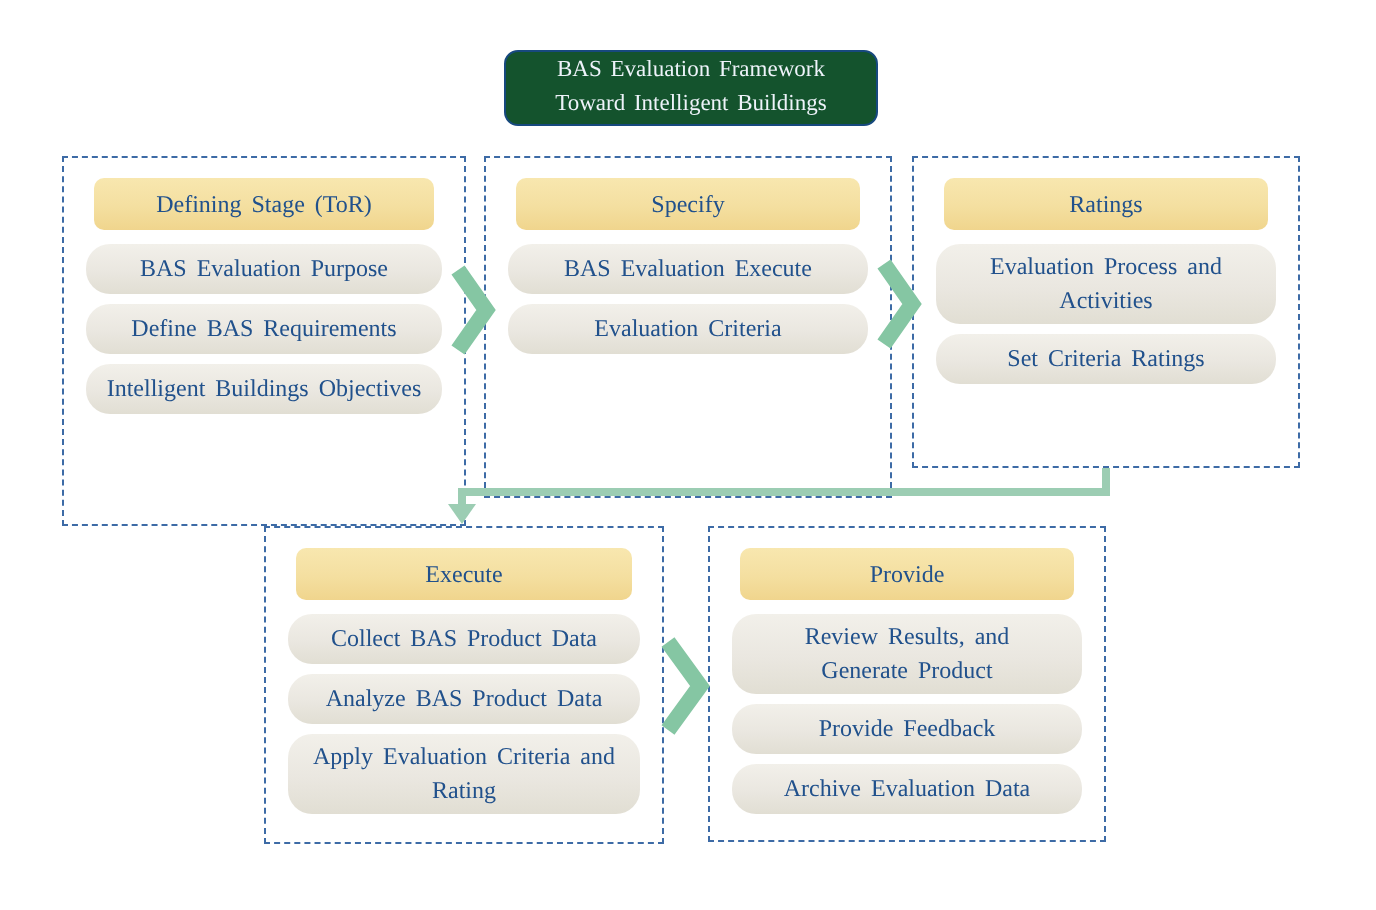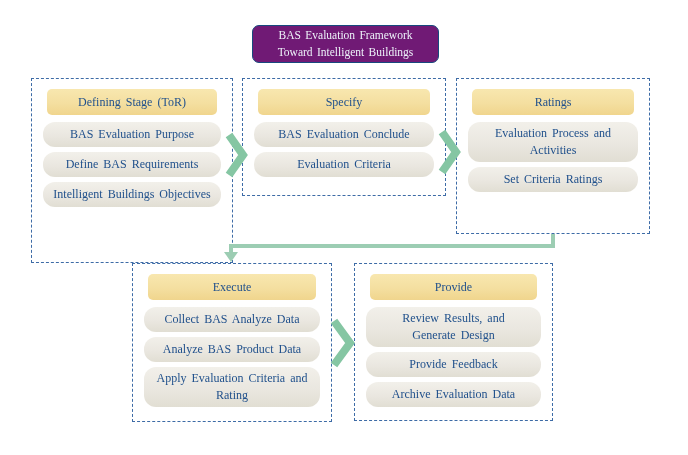--- a/index.html
+++ b/index.html
@@ -1,21 +1,21 @@
 <!DOCTYPE html>
 <html><head>
 <meta charset="utf-8">
 <style>
   html,body{margin:0;padding:0;background:#ffffff;}
   body{font-family:"Liberation Serif","DejaVu Serif",serif;}
   .canvas{position:relative;width:688px;height:455px;background:#ffffff;overflow:hidden;}
 
   .title-box{
     position:absolute;left:252px;top:25px;width:185px;height:36px;
-    background:#701a75;border:1px solid #17497e;border-radius:7px;
+    background:#14532d;border:1px solid #17497e;border-radius:7px;
     color:#eef3fa;display:flex;align-items:center;justify-content:center;
     text-align:center;font-size:11.5px;line-height:1.45;white-space:pre-line;
     word-spacing:1.5px;
   }
 
   .stage{
     position:absolute;border:1.5px dashed #3d6ba6;box-sizing:border-box;
     background:#ffffff;display:flex;flex-direction:column;padding-top:10px;
   }
   .stage-header{
@@ -45,44 +45,44 @@
 Toward Intelligent Buildings</span>
   </div>
 
   <section class="stage" style="left:31px;top:78px;width:202px;height:185px">
     <div class="stage-header">Defining Stage (ToR)</div>
     <div class="stage-item">BAS Evaluation Purpose</div>
     <div class="stage-item">Define BAS Requirements</div>
     <div class="stage-item">Intelligent Buildings Objectives</div>
   </section>
 
-  <section class="stage" style="left:242px;top:78px;width:204px;height:118px">
+  <section class="stage" style="left:242px;top:78px;width:204px;height:171px">
     <div class="stage-header">Specify</div>
-    <div class="stage-item">BAS Evaluation Conclude</div>
+    <div class="stage-item">BAS Evaluation Execute</div>
     <div class="stage-item">Evaluation Criteria</div>
   </section>
 
   <section class="stage" style="left:456px;top:78px;width:194px;height:156px">
     <div class="stage-header">Ratings</div>
     <div class="stage-item">Evaluation Process and Activities</div>
     <div class="stage-item">Set Criteria Ratings</div>
   </section>
 
   <section class="stage" style="left:132px;top:263px;width:200px;height:159px">
     <div class="stage-header">Execute</div>
-    <div class="stage-item">Collect BAS Analyze Data</div>
+    <div class="stage-item">Collect BAS Product Data</div>
     <div class="stage-item">Analyze BAS Product Data</div>
     <div class="stage-item">Apply Evaluation Criteria and
 Rating</div>
   </section>
 
   <section class="stage" style="left:354px;top:263px;width:199px;height:158px">
     <div class="stage-header">Provide</div>
     <div class="stage-item">Review Results, and
-Generate Design</div>
+Generate Product</div>
     <div class="stage-item">Provide Feedback</div>
     <div class="stage-item">Archive Evaluation Data</div>
   </section>
 
   <svg class="chevron" style="left:225px;top:131px" width="24" height="48" viewBox="0 0 24 48">
     <path d="M4 4 L18 24 L4 44" fill="none" stroke="#85c6a3" stroke-width="8" stroke-linejoin="miter"></path>
   </svg>
   <svg class="chevron" style="left:438px;top:128px" width="24" height="48" viewBox="0 0 24 48">
     <path d="M4 4 L18 24 L4 44" fill="none" stroke="#85c6a3" stroke-width="8" stroke-linejoin="miter"></path>
   </svg>

